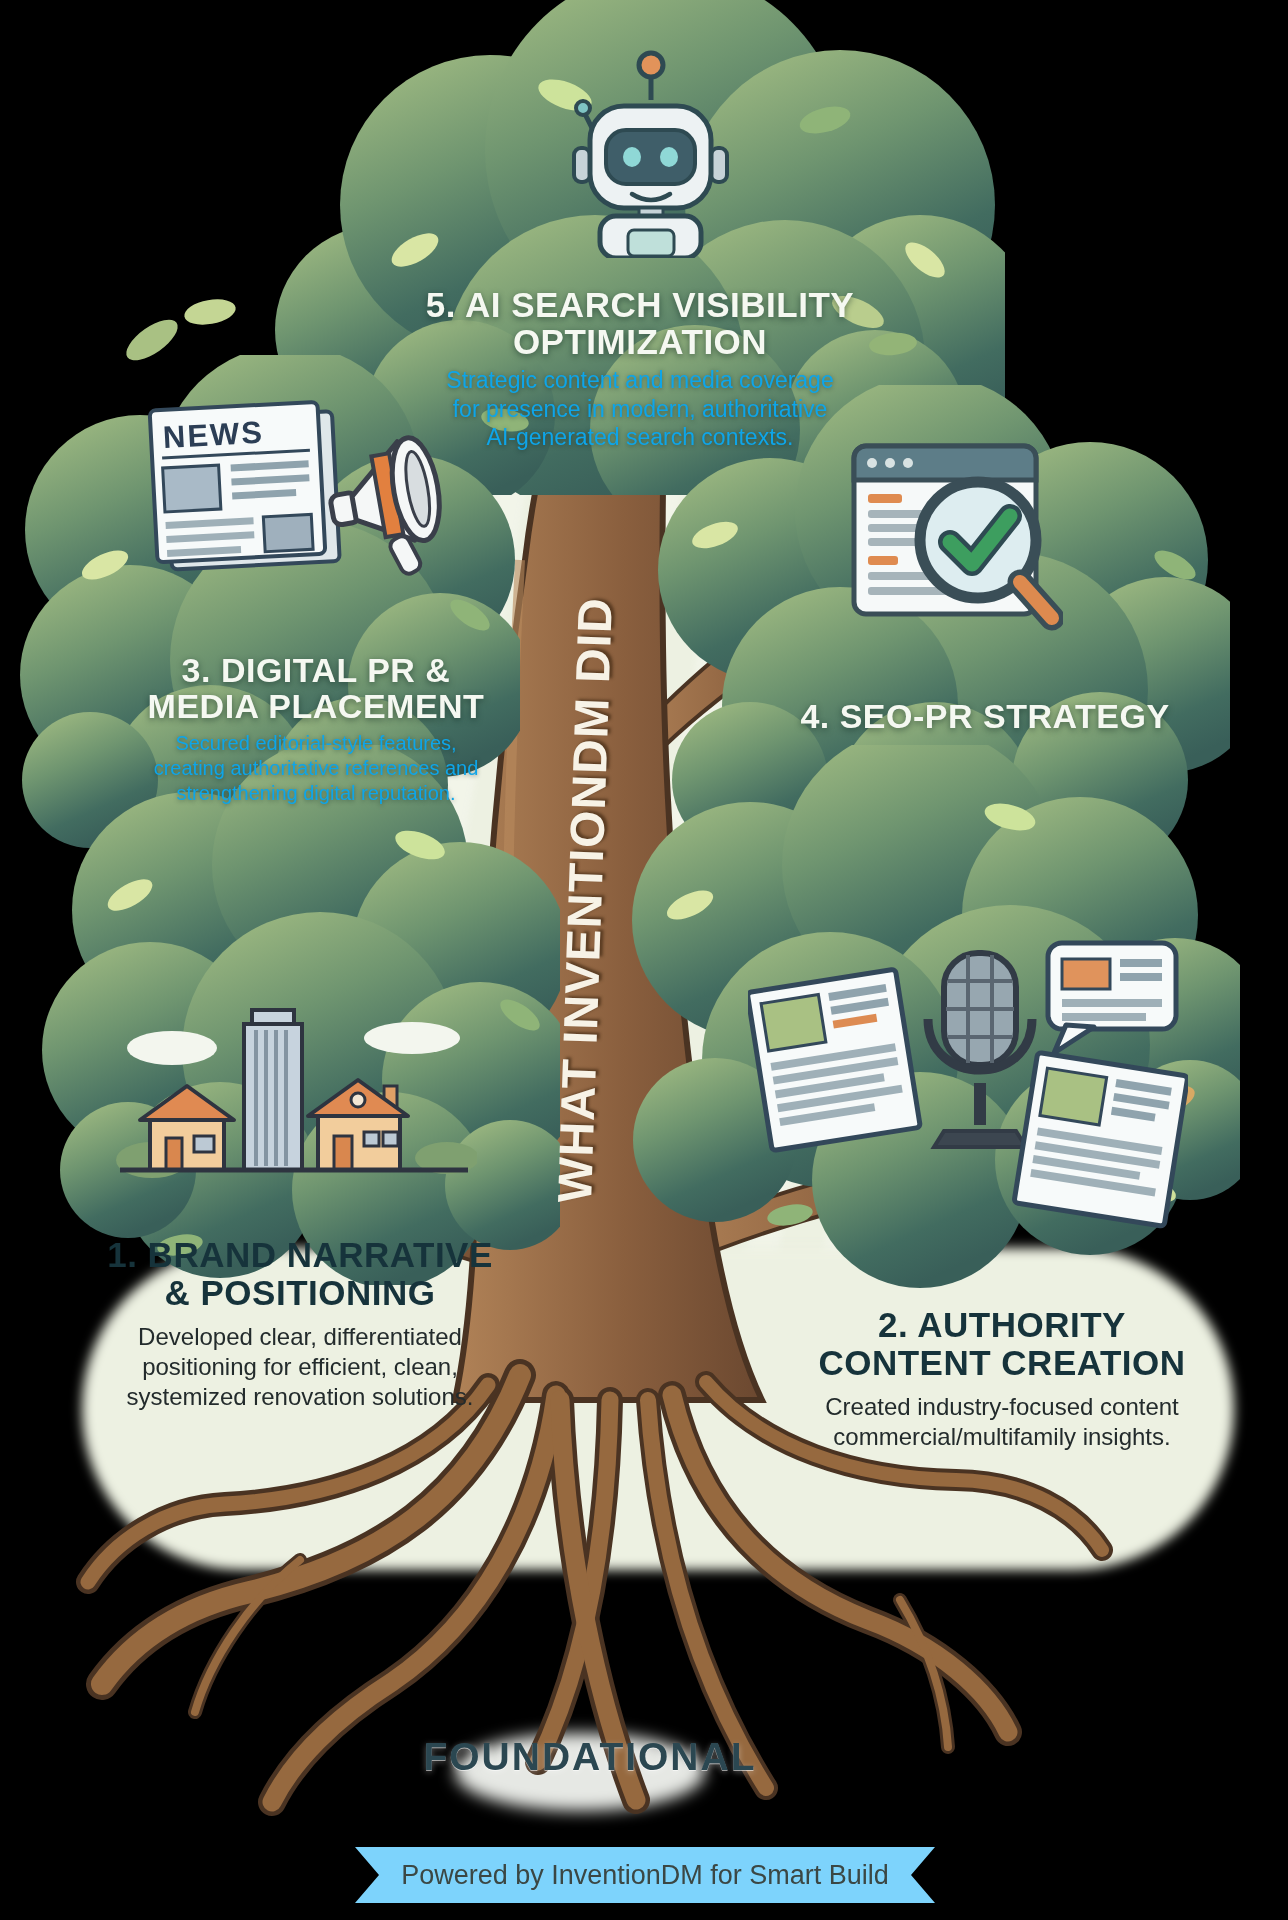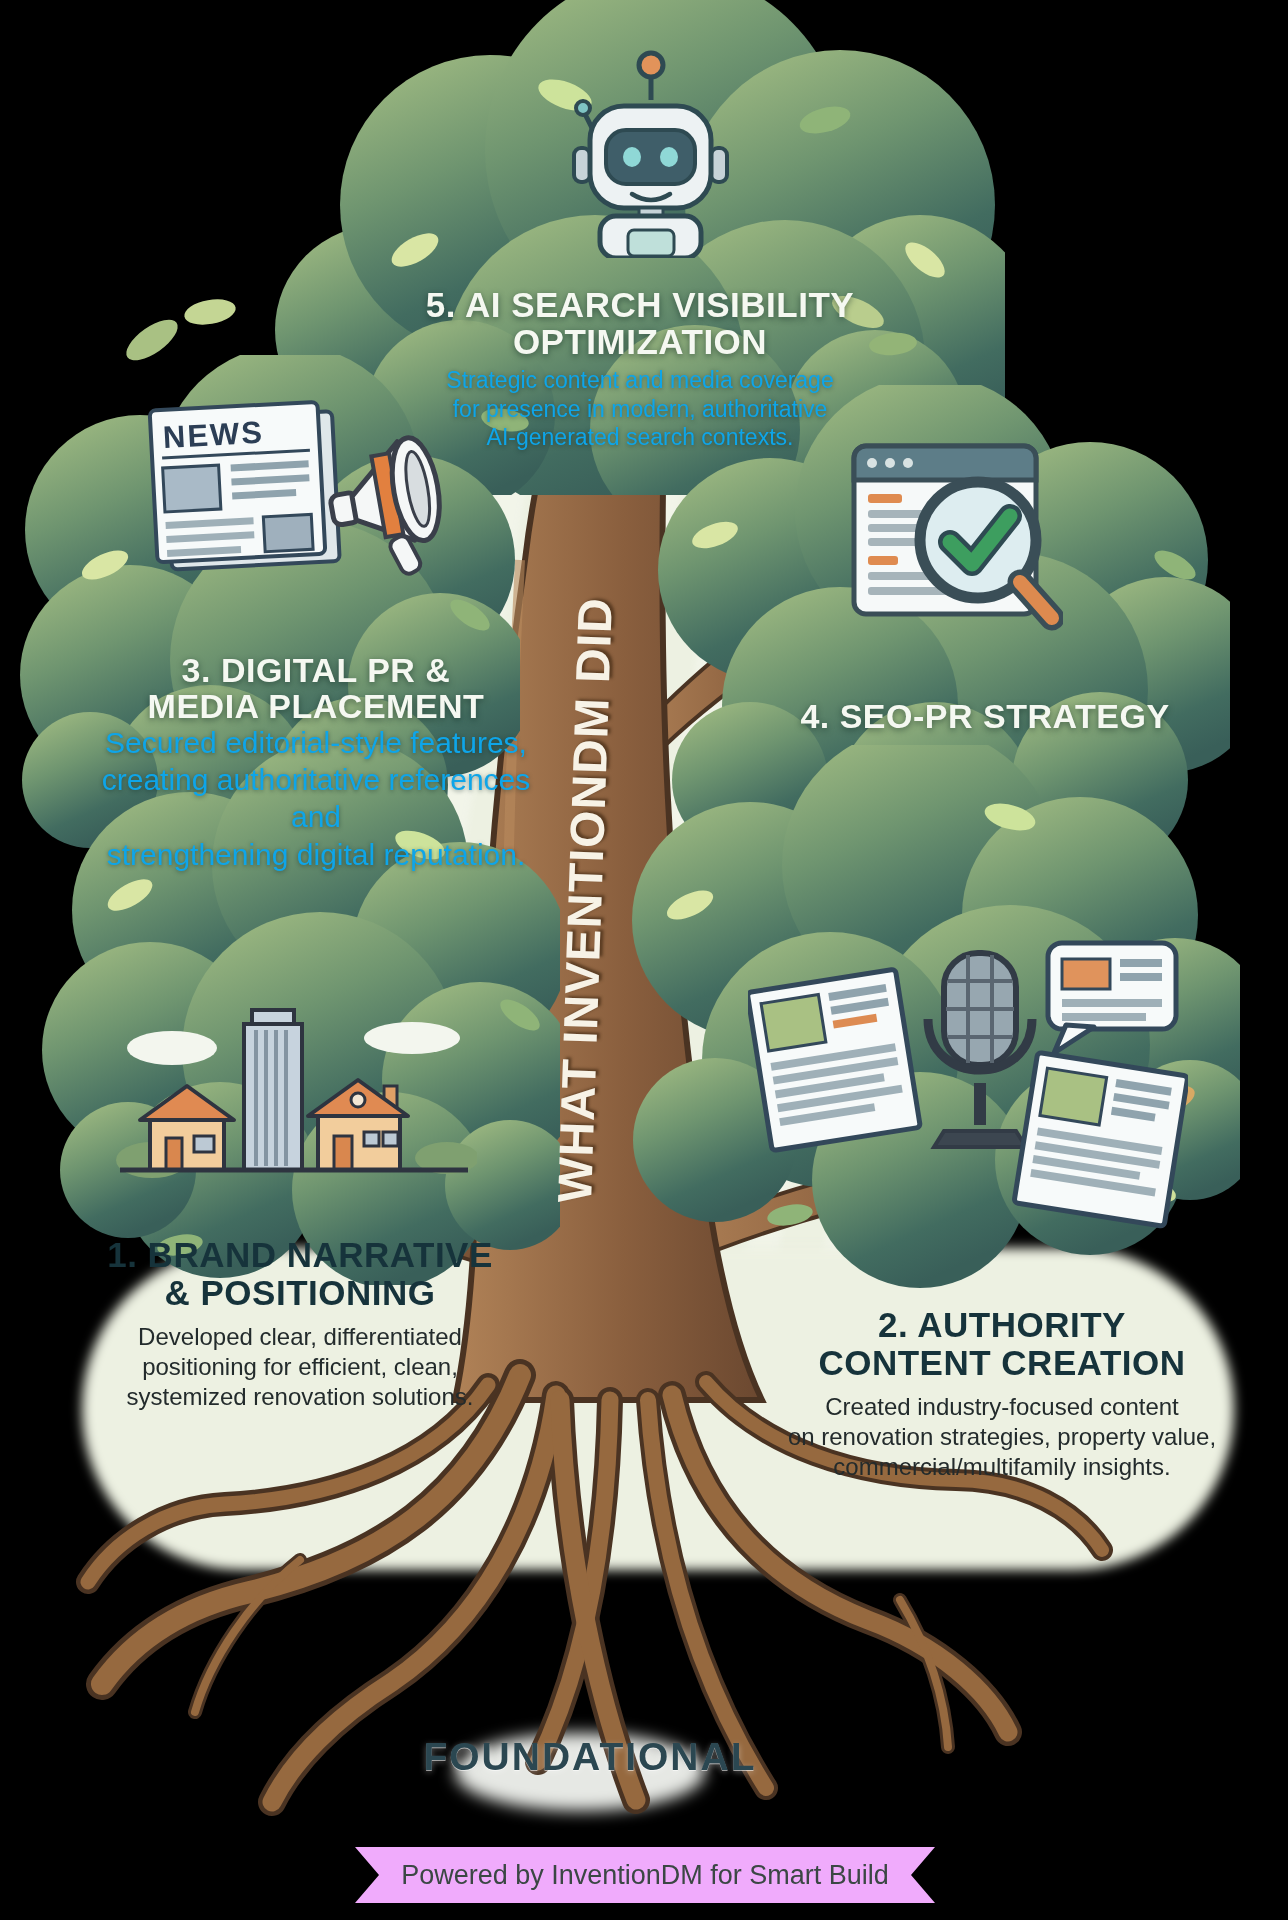--- a/index.html
+++ b/index.html
@@ -15,21 +15,21 @@
            text-shadow:0 2px 6px rgba(15,40,35,.55);letter-spacing:.5px;}
   .cloud-d{color:#0ea5e9;font-weight:500;text-align:center;line-height:1.24;
            text-shadow:0 1px 4px rgba(15,40,35,.5);}
   
   .dark-h{color:#16333b;font-weight:800;text-align:center;line-height:1.08;letter-spacing:.5px;}
   .dark-d{color:#232b2c;font-weight:500;text-align:center;line-height:1.26;}
   .trunk-label{color:#f7f2e6;font-weight:800;font-size:48px;letter-spacing:1px;white-space:nowrap;
                text-align:center;text-shadow:2px 3px 3px rgba(55,33,14,.6);}
   .roots-label{color:#2b4751;font-weight:800;text-align:center;font-size:39px;line-height:1.16;
                letter-spacing:2px;text-shadow:0 1px 0 rgba(255,255,255,.55),0 2px 6px rgba(255,255,255,.35);margin-top:36px;}
-  .ribbon{background:#f0abfc;clip-path:polygon(0 0,100% 0,calc(100% - 24px) 50%,100% 100%,0 100%,24px 50%);
+  .ribbon{background:#7dd3fc;clip-path:polygon(0 0,100% 0,calc(100% - 24px) 50%,100% 100%,0 100%,24px 50%);
           display:flex;align-items:center;justify-content:center;}
   .ribbon span{color:#3b4744;font-size:27px;font-weight:500;}
 </style>
 </head>
 <body>
 
 <div id="stage">
 
   <div class="abs backdrop" style="left:398px;top:345px;width:484px;height:1045px;border-radius:242px;"></div>
   <div class="abs rays" style="left:398px;top:345px;width:484px;height:1045px;border-radius:242px;"></div>
@@ -380,21 +380,21 @@
       <div>for presence in modern, authoritative</div>
       <div>AI-generated search contexts.</div>
     </div>
   </div>
 
   <div class="abs" style="left:76px;top:652px;width:480px;">
     <div class="cloud-h" style="font-size:34px;">
       <div>3. DIGITAL PR &amp;</div>
       <div>MEDIA PLACEMENT</div>
     </div>
-    <div class="cloud-d" style="font-size:30px;margin-top:0;">
+    <div class="cloud-d" style="font-size:20px;margin-top:7px;">
       <div>Secured editorial-style features,</div>
       <div>creating authoritative references and</div>
       <div>strengthening digital reputation.</div>
     </div>
   </div>
 
   <div class="abs" style="left:745px;top:698px;width:480px;">
     <div class="cloud-h" style="font-size:34px;">
       <div>4. SEO-PR STRATEGY</div>
     </div>
@@ -416,21 +416,20 @@
     </div>
   </div>
 
   <div class="abs" style="left:762px;top:1306px;width:480px;">
     <div class="dark-h" style="font-size:35px;">
       <div>2. AUTHORITY</div>
       <div>CONTENT CREATION</div>
     </div>
     <div class="dark-d" style="font-size:24px;margin-top:10px;">
       <div>Created industry-focused content</div>
-      <div>on renovation strategies, property value,</div>
       <div>commercial/multifamily insights.</div>
     </div>
   </div>
 
   <div class="abs roots-label" style="left:290px;top:1698px;width:600px;">
     <div>FOUNDATIONAL</div>
   </div>
 
   <div class="abs ribbon" style="left:355px;top:1847px;width:580px;height:56px;">
     <span>Powered by InventionDM for Smart Build</span>

